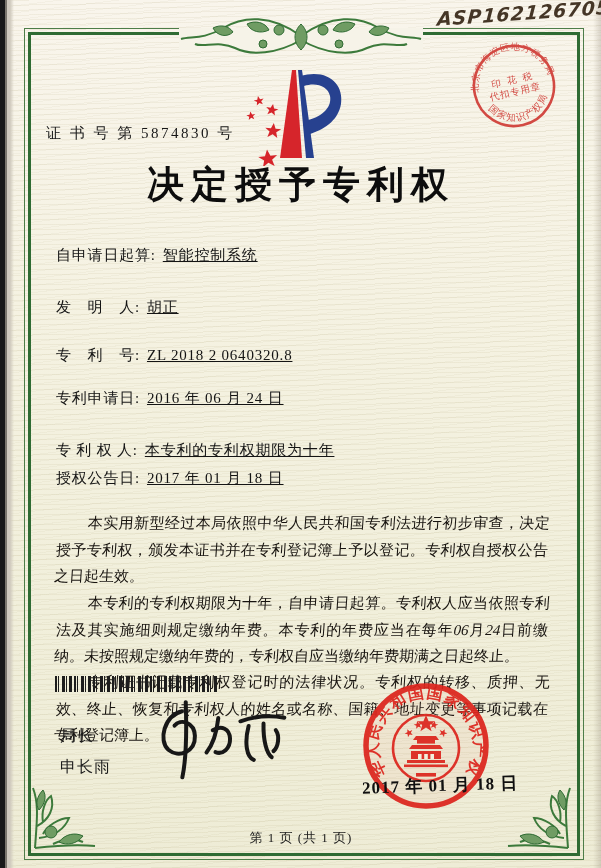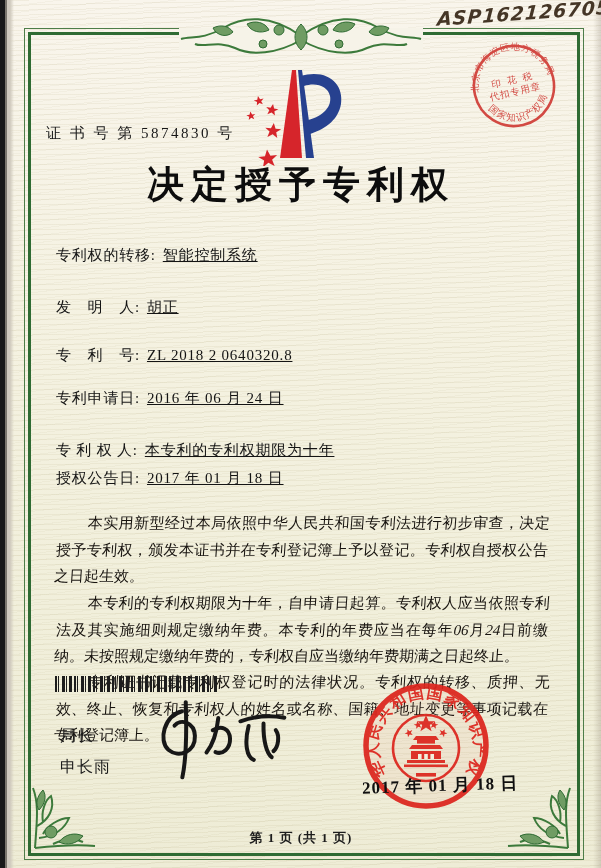--- a/index.html
+++ b/index.html
@@ -57,21 +57,21 @@
     font-size:16px;color:#1b1b1b;line-height:31px;letter-spacing:1px;}
   .signature{position:absolute;left:145px;top:694px;}
   .seal{position:absolute;left:356px;top:676px;}
   .issue-date{
     position:absolute;left:362px;top:774px;font-size:17px;font-weight:bold;color:#101010;
     letter-spacing:1px;transform:rotate(-2deg);white-space:nowrap;z-index:6;
   }
   .tax-stamp{position:absolute;left:468px;top:40px;transform:rotate(-13deg);}
   .pagefoot{
     position:absolute;left:28px;top:829px;width:546px;text-align:center;
-    font-size:13px;color:#1c1c1c;letter-spacing:1px;font-weight:bold;
+    font-size:13px;color:#1c1c1c;letter-spacing:1px;
   }
   .ornament-top{position:absolute;left:151px;top:6px;}
   .corner{position:absolute;}
   .corner.bl{left:29px;top:786px;}
   .corner.br{right:27px;top:786px;transform:scaleX(-1);}
   svg text{font-family:"Liberation Serif", serif;}
 </style>
 </head>
 <body>
 
@@ -163,21 +163,21 @@
     <use href="#lstar" transform="translate(32,44) scale(0.62) rotate(10)"></use>
     <use href="#lstar" transform="translate(11,50) scale(0.45) rotate(-8)"></use>
     <use href="#lstar" transform="translate(33,65) scale(0.8) rotate(6)"></use>
     <use href="#lstar" transform="translate(28,93) scale(0.95) rotate(-6)"></use>
   </g>
 </svg>
 
 <h1 class="title">决定授予专利权</h1>
 
 <div class="field-row f0">
-  <span class="flabel">专利权的转移:</span><span class="fvalue">智能控制系统</span>
+  <span class="flabel">自申请日起算:</span><span class="fvalue">智能控制系统</span>
 </div>
 <div class="field-row f1">
   <span class="flabel">发　明　人:</span><span class="fvalue">胡正</span>
 </div>
 <div class="field-row f2">
   <span class="flabel">专　利　号:</span><span class="fvalue">ZL 2018 2 0640320.8</span>
 </div>
 <div class="field-row f3">
   <span class="flabel">专利申请日:</span><span class="fvalue">2016 年 06 月 24 日</span>
 </div>

